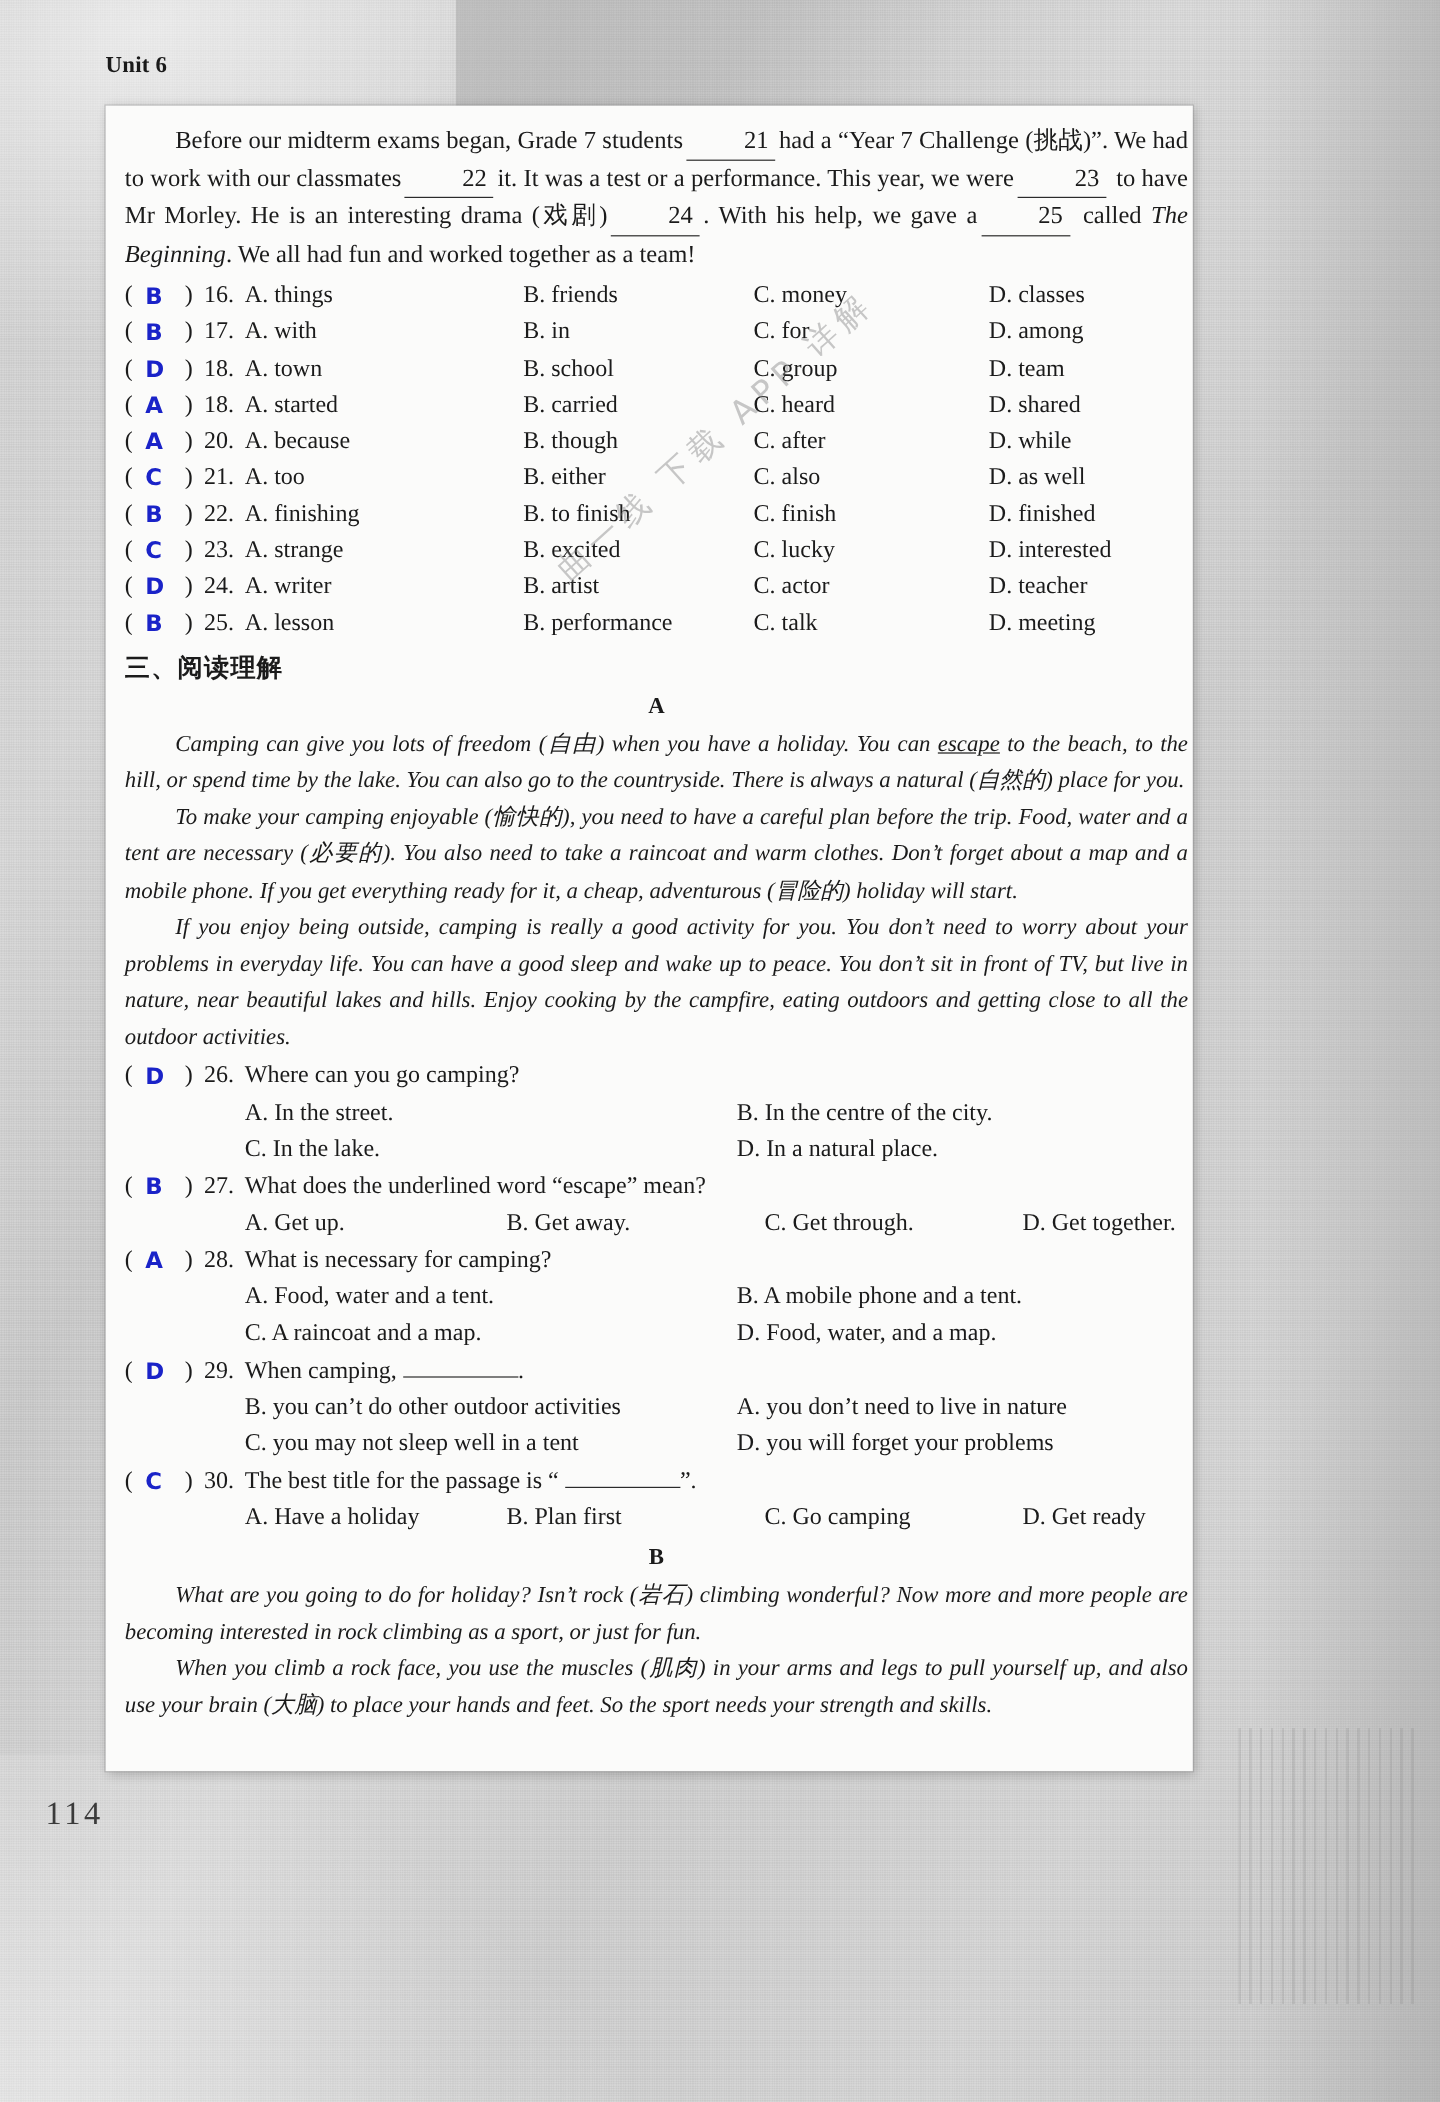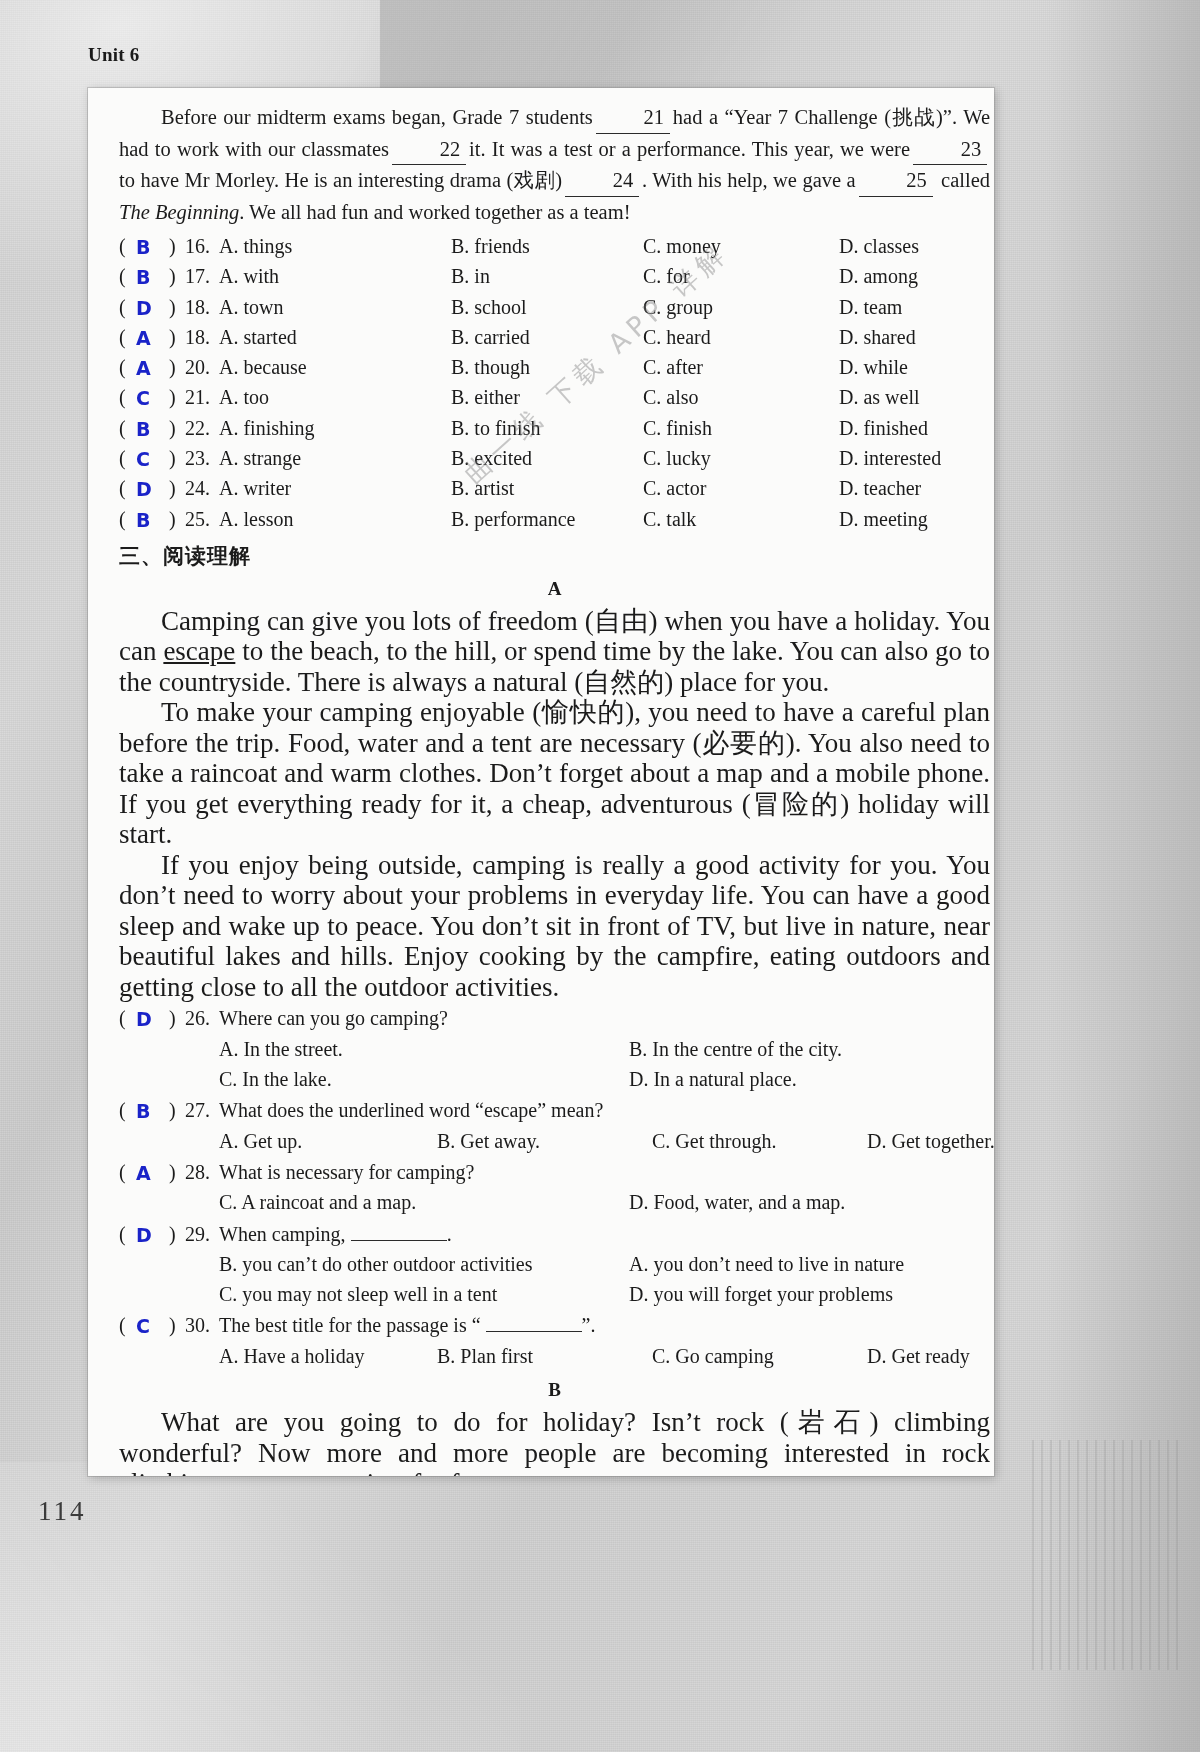--- a/index.html
+++ b/index.html
@@ -78,21 +78,20 @@
     top: 88px;
     width: 906px;
     height: 1388px;
     background: #fbfbfa;
     box-shadow: 0 0 0 1px rgba(130,130,130,.35), 2px 2px 9px rgba(0,0,0,.22);
     overflow: hidden;
   }
   .sheet-inner {
     position: relative;
     padding: 14px 4px 0 16px;
-    margin-left: 15px;
   }
 
   
   .para {
     font-size: 20.5px;
     line-height: 30.5px;
     text-align: justify;
     margin: 0;
   }
   .para.indent { text-indent: 42px; }
@@ -145,25 +144,26 @@
     margin-top: 8px;
     letter-spacing: 1px;
   }
   .passage-letter {
     text-align: center;
     font-weight: bold;
     font-size: 19px;
     margin: 8px 0 6px 0;
   }
   .passage p {
-    font-size: 27px;
+    font-size: 19px;
     line-height: 30.5px;
     text-align: justify;
     margin: 0;
     text-indent: 42px;
+    font-style: italic;
   }
   .u { text-decoration: underline; }
 
   
   .rq { margin-top: 1px; }
   .rq-head {
     display: flex;
     align-items: baseline;
     font-size: 20px;
     line-height: 30.3px;
@@ -353,20 +353,24 @@
               <div>D. Get together.</div>
             </div>
           </div>
           <div class="rq">
             <div class="rq-head">
               <div class="paren"><span class="lp">(</span><span class="ans">A</span><span class="rp">)</span></div>
               <div class="qnum">28.</div>
               <div><span>What is necessary for camping?</span></div>
             </div>
             <div class="rq-opts two">
+              <div>A. Food, water and a tent.</div>
+              <div>B. A mobile phone and a tent.</div>
+            </div>
+            <div class="rq-opts two">
               <div>C. A raincoat and a map.</div>
               <div>D. Food, water, and a map.</div>
             </div>
           </div>
           <div class="rq">
             <div class="rq-head">
               <div class="paren"><span class="lp">(</span><span class="ans">D</span><span class="rp">)</span></div>
               <div class="qnum">29.</div>
               <div><span>When camping,</span> <span class="blank-line"></span><span>.</span></div>
             </div>

